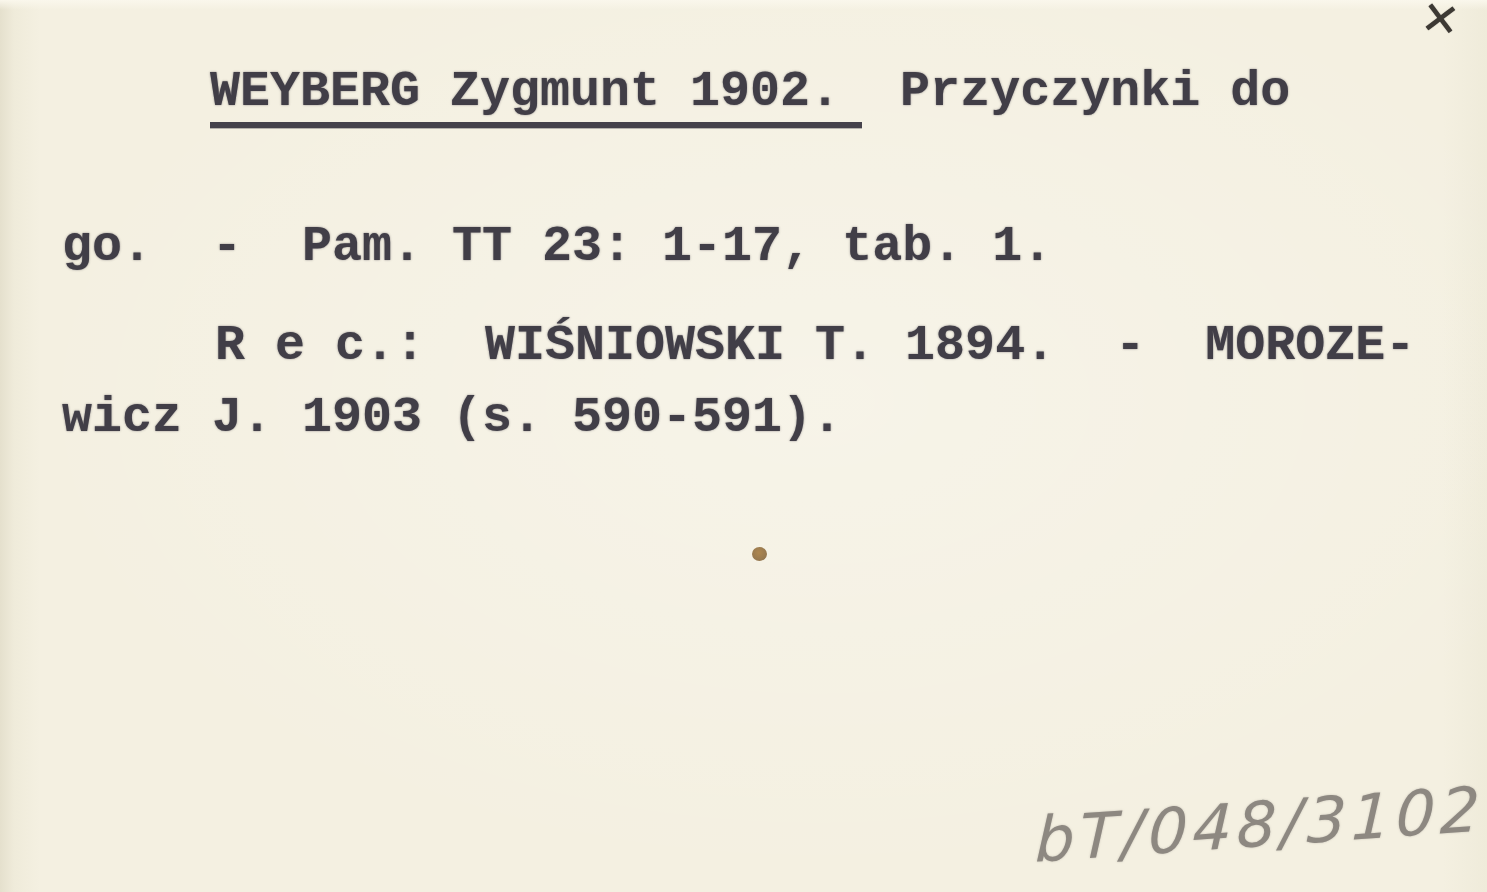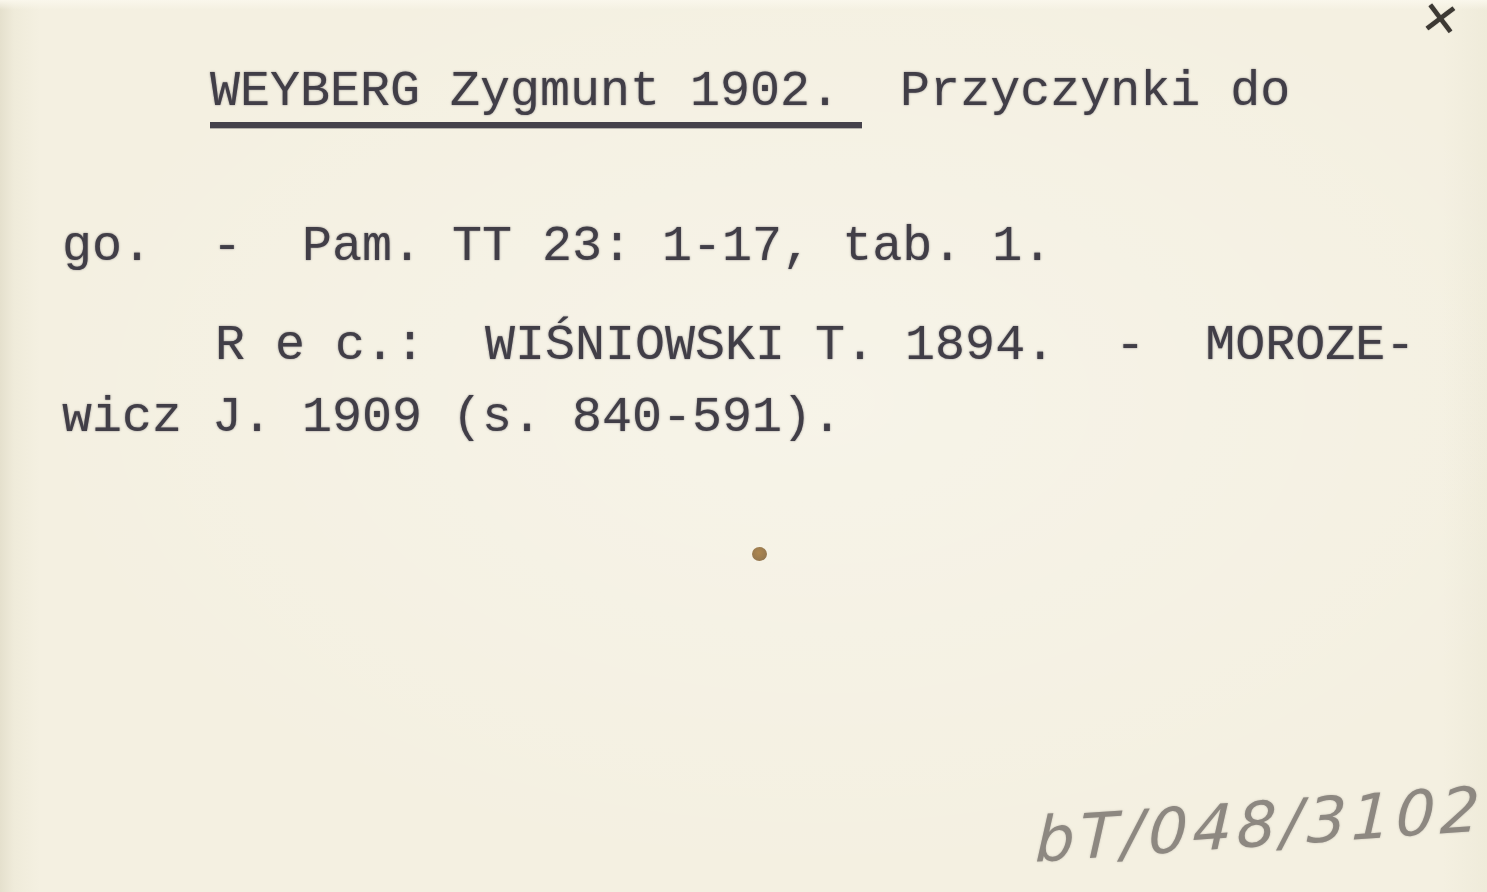--- a/index.html
+++ b/index.html
@@ -25,21 +25,21 @@
     left: 0; top: 0; right: 0;
     height: 10px;
     background: linear-gradient(180deg, #faf7ec, rgba(250,247,236,0));
     pointer-events: none;
   }
   .line {
     position: absolute;
     white-space: pre;
     font-size: 50px;
     line-height: 50px;
-    font-weight: normal;
+    font-weight: bold;
     color: #413e47;
     text-shadow: 0 0 1.5px rgba(65,62,71,0.55), 0 0 3px rgba(65,62,71,0.18);
     letter-spacing: 0px;
   }
   .l1 { left: 210px; top: 67px; }
   .l2 { left: 62px;  top: 150px; }
   .l3 { left: 62px;  top: 222px; }
   .l4 { left: 215px; top: 321px; }
   .l5 { left: 62px;  top: 393px; }
   .underlined {
@@ -93,19 +93,19 @@
 
   <div class="corner-x">✕</div>
 
   <div class="line l1"><span class="underlined">WEYBERG Zygmunt 1902.</span><span>  Przyczynki do</span></div>
 
 
   <div class="line l3">go.  -  Pam. TT 23: 1-17, tab. 1.</div>
 
   <div class="line l4">R e c.:  WIŚNIOWSKI T. 1894.  -  MOROZE-</div>
 
-  <div class="line l5">wicz J. 1909 (s. 840-591).</div>
+  <div class="line l5">wicz J. 1903 (s. 590-591).</div>
 
   <div class="stain"></div>
 
   <div class="catalog">bT/048/3102</div>
 
 </div>
 
 </body></html>

